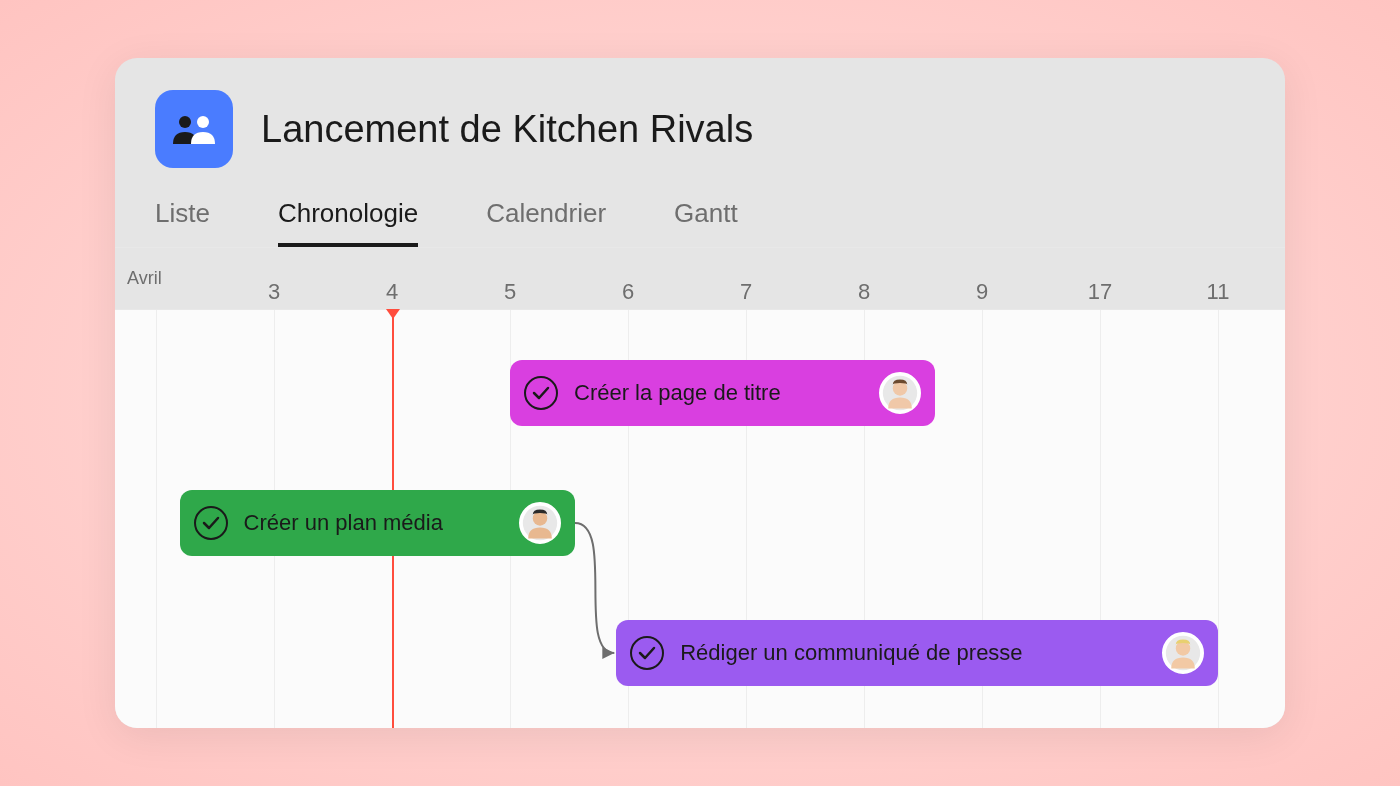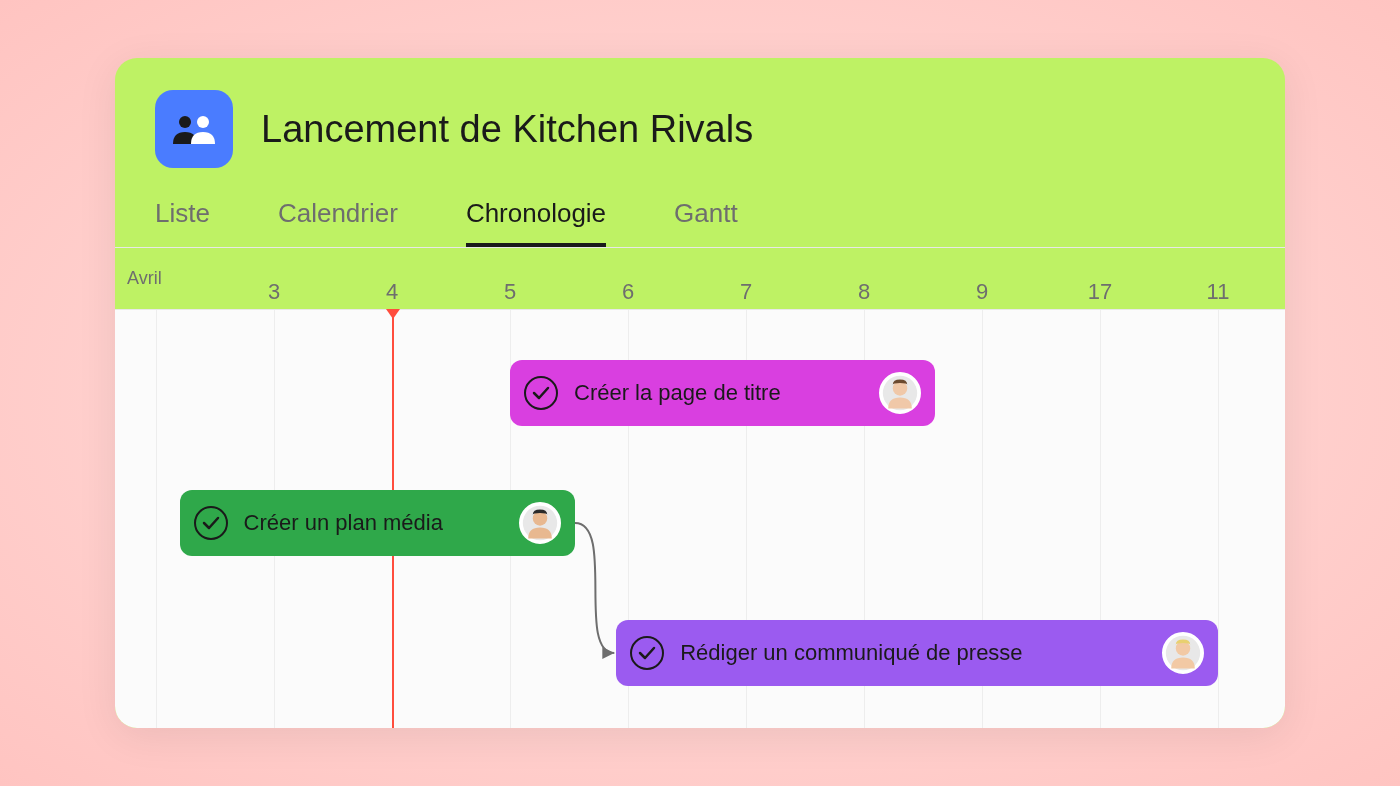--- a/index.html
+++ b/index.html
@@ -8,21 +8,21 @@
     height: 786px;
     font-family: -apple-system, BlinkMacSystemFont, "Segoe UI", Helvetica, Arial, sans-serif;
     background: radial-gradient(ellipse at center, #ffe0de 0%, #ffc4c1 100%);
     display: flex;
     align-items: center;
     justify-content: center;
   }
   .card {
     width: 1170px;
     height: 670px;
-    background: #bef264;
+    background: #e5e5e5;
     border-radius: 22px;
     box-shadow: 0 8px 40px rgba(0,0,0,0.08);
     overflow: hidden;
     position: relative;
   }
   .header {
     display: flex;
     align-items: center;
     padding: 32px 40px 0 40px;
     gap: 28px;
@@ -164,22 +164,22 @@
         <path d="M2 30 Q2 18 14 18 Q26 18 26 30 Z" fill="#1a1a1a"></path>
         <circle cx="32" cy="8" r="6" fill="#fff"></circle>
         <path d="M20 30 Q20 18 32 18 Q44 18 44 30 Z" fill="#fff"></path>
       </svg>
     </div>
     <div class="project-title">Lancement de Kitchen Rivals</div>
   </div>
 
   <div class="tabs">
     <div class="tab">Liste</div>
+    <div class="tab active">Chronologie</div>
     <div class="tab">Calendrier</div>
-    <div class="tab active">Chronologie</div>
     <div class="tab">Gantt</div>
   </div>
 
   <div class="date-row">
     <div class="month-label">Avril</div>
     <div class="date-cells" id="date-cells">
         <div class="date-cell" style="position: absolute; left: 100px; width: 118px;">3</div>
         <div class="date-cell" style="position: absolute; left: 218px; width: 118px;">4</div>
         <div class="date-cell" style="position: absolute; left: 336px; width: 118px;">5</div>
         <div class="date-cell" style="position: absolute; left: 454px; width: 118px;">6</div>

